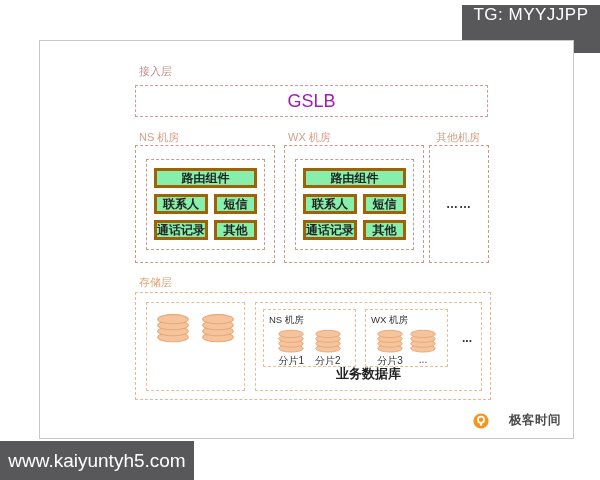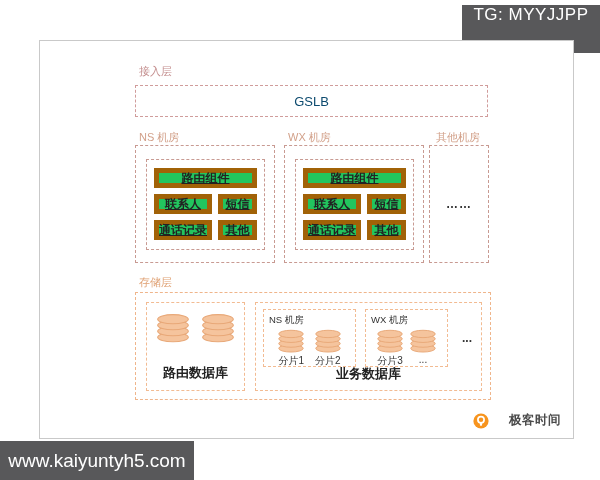--- a/index.html
+++ b/index.html
@@ -21,29 +21,29 @@
 
   
   .layer-label { position:absolute; font-size:11px; }
   .rose-label  { color:#c59090; }
   .room-label  { color:#d2a089; }
   .orange-label{ color:#e0a275; }
 
   
   .gslb-box { position:absolute; left:95px; top:44px; width:353px; height:32px;
     border:1px dashed #d09c9b; display:flex; align-items:center; justify-content:center;
-    font-size:13px; color:#0c4a6e; }
+    font-size:18px; color:#a21caf; }
 
   
   .room-box { position:absolute; top:104px; height:118px; border:1px dashed #c89a92; }
   .room-inner { position:absolute; left:10px; top:13px; right:9px; bottom:12px;
     border:1px dashed #c89a92; padding:8px 7px; display:flex; flex-direction:column; gap:6px; }
-  .comp-box { border:5px solid #a16207; background:#22c55e; height:20px;
+  .comp-box { border:3px solid #a16207; background:#86efac; height:20px;
     display:flex; align-items:center; justify-content:center;
-    font-size:12px; font-weight:600; color:#222; white-space:nowrap;text-decoration:underline; }
+    font-size:12px; font-weight:600; color:#222; white-space:nowrap; }
   .svc-grid { display:grid; grid-template-columns:1.06fr 1fr; gap:6px; }
   .other-room { position:absolute; left:389px; top:104px; width:60px; height:118px;
     border:1px dashed #c89a92; display:flex; align-items:center; justify-content:center;
     font-size:12px; font-weight:700; color:#333; letter-spacing:1px; }
 
   
   .storage-box { position:absolute; left:95px; top:251px; width:356px; height:108px;
     border:1px dashed #efb58b; }
   .route-db-box { position:absolute; left:10px; top:9px; width:99px; height:89px;
     border:1px dashed #f2bb92; display:flex; flex-direction:column;
@@ -129,21 +129,20 @@
           </svg>
           <svg width="34" height="30" viewBox="0 0 34 30">
             <g fill="#f5c49d" stroke="#e8a878" stroke-width="1.1">
               <ellipse cx="17" cy="24.2" rx="15.3" ry="4.6"></ellipse>
               <ellipse cx="17" cy="18.2" rx="15.3" ry="4.6"></ellipse>
               <ellipse cx="17" cy="12.2" rx="15.3" ry="4.6"></ellipse>
               <ellipse cx="17" cy="6.2" rx="15.3" ry="4.6"></ellipse>
             </g>
           </svg>
         </div>
-        <div class="db-label">路由数据库</div>
       </div>
 
       <div class="biz-db-box">
 
         <div class="shard-group" style="left:7px; width:93px;">
           <div class="shard-group-title">NS 机房</div>
           <div class="shard-row">
             <div class="shard">
               <svg width="28" height="24" viewBox="0 0 34 30">
                 <g fill="#f5c49d" stroke="#e8a878" stroke-width="1.2">

